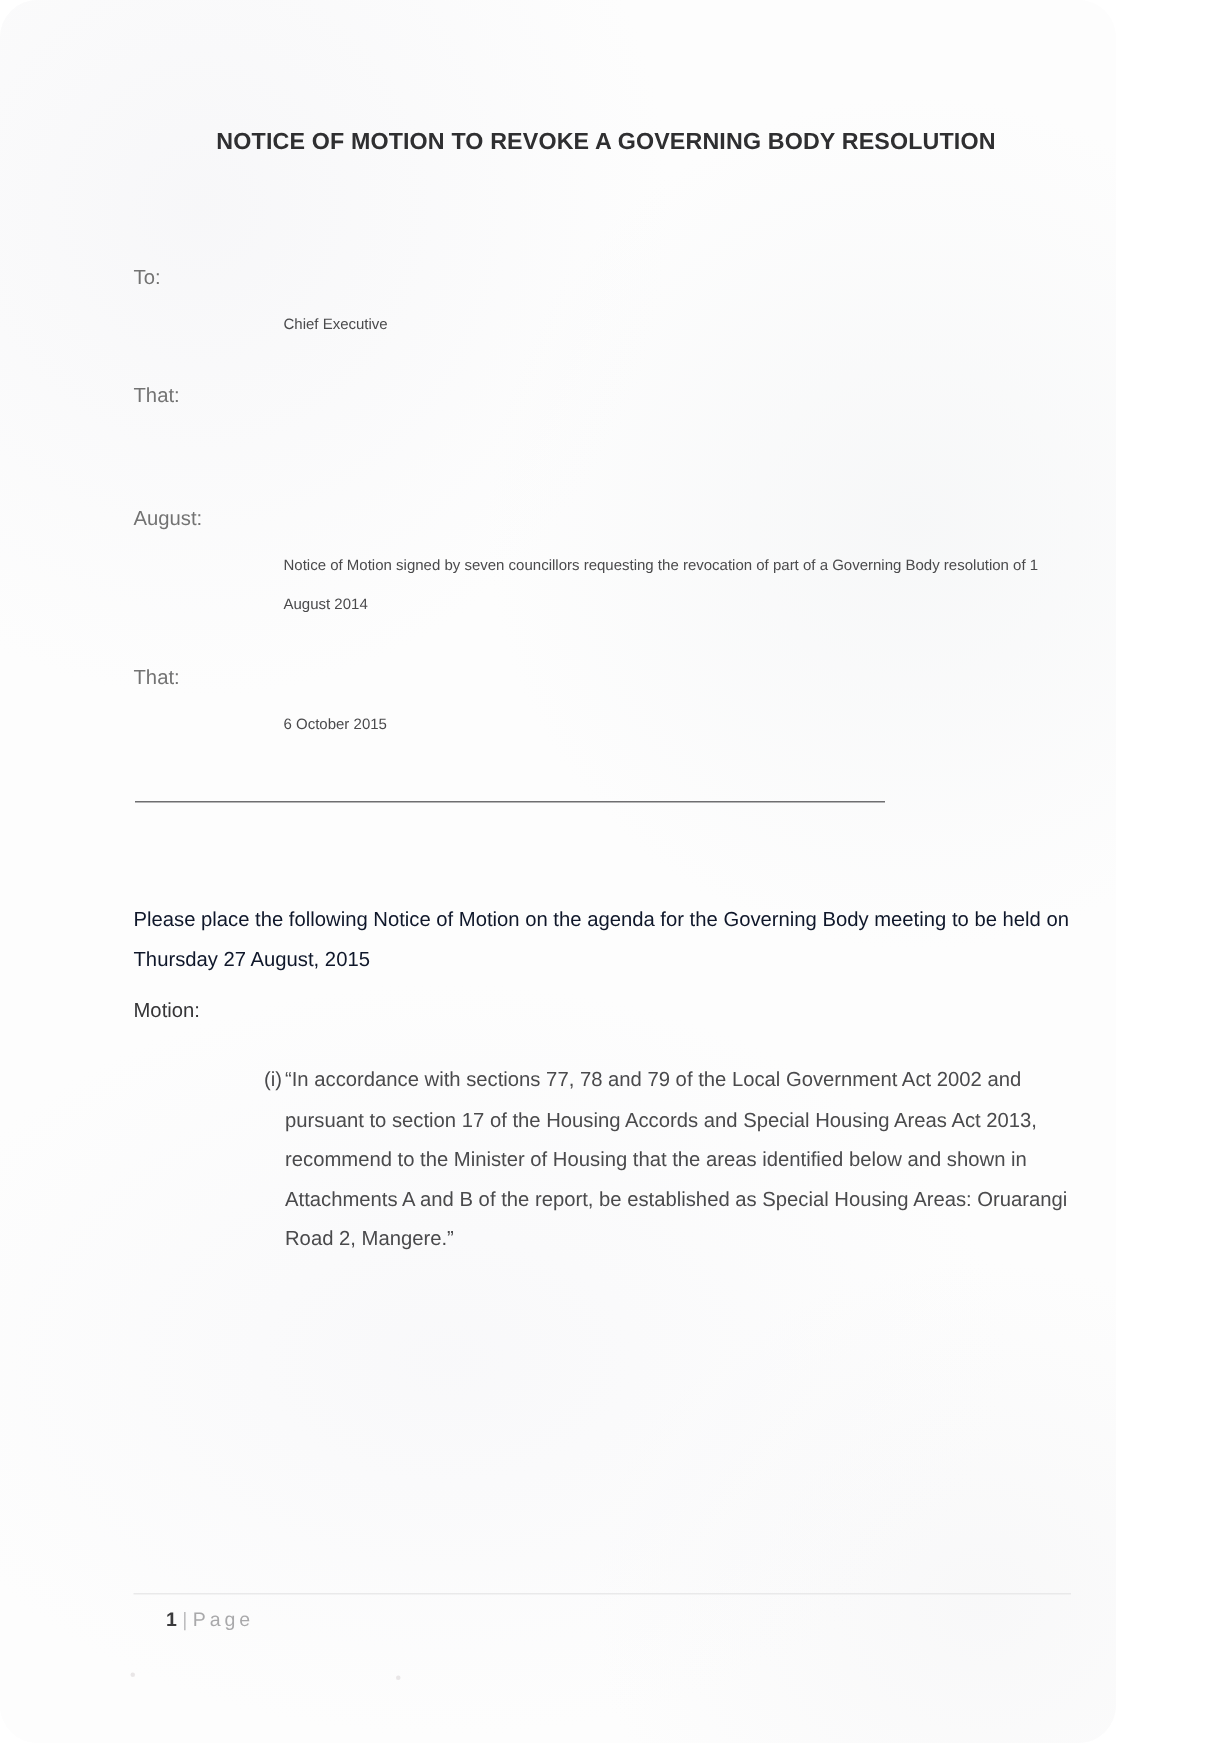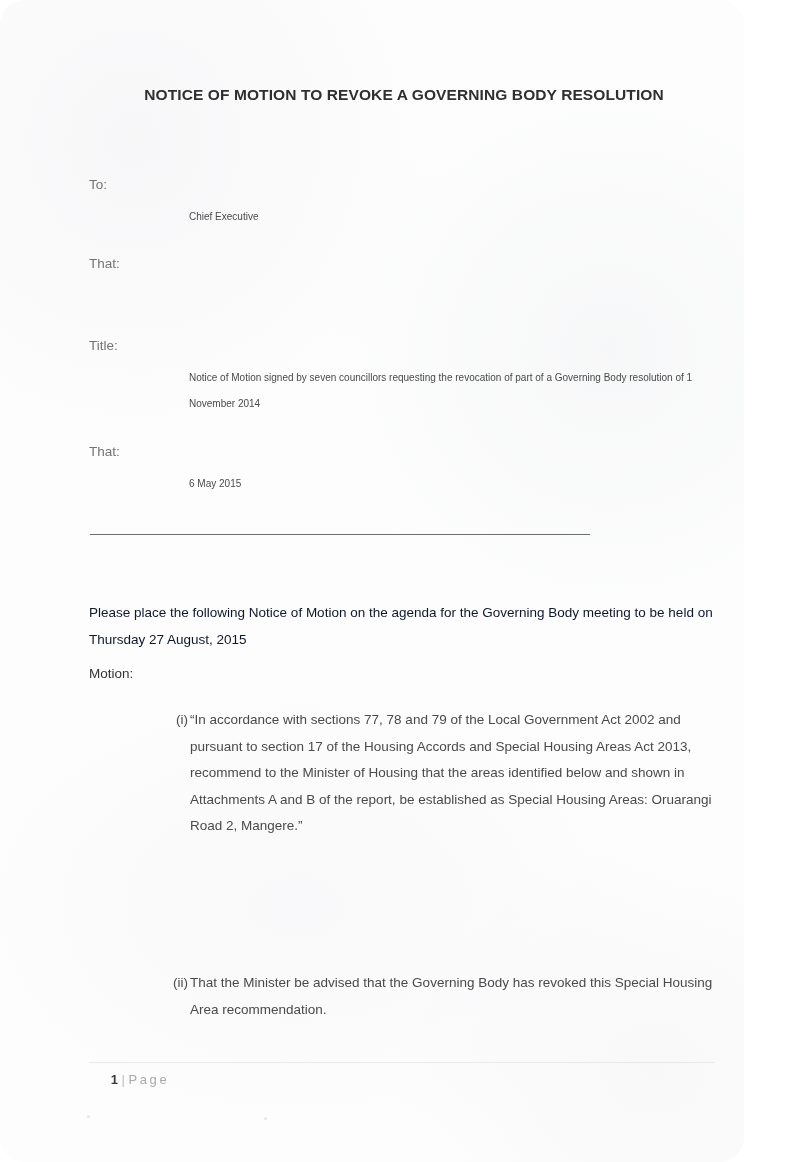--- a/index.html
+++ b/index.html
@@ -201,48 +201,42 @@
       <div class="label">To:</div>
       <div class="value">Chief Executive</div>
     </div>
 
     <div class="field" id="field-from">
       <div class="label">That:</div>
       <div class="value"></div>
     </div>
 
     <div class="field" id="field-title">
-      <div class="label">Title:</div>
-      <div class="value">Notice of Motion signed by seven councillors requesting the revocation of part of a Governing Body resolution of 1 November 2014</div>
+      <div class="label">August:</div>
+      <div class="value">Notice of Motion signed by seven councillors requesting the revocation of part of a Governing Body resolution of 1 August 2014</div>
     </div>
 
     <div class="field" id="field-date">
       <div class="label">That:</div>
-      <div class="value">6 May 2015</div>
+      <div class="value">6 October 2015</div>
     </div>
 
     <div class="divider"></div>
 
     <div class="body-para">Please place the following Notice of Motion on the agenda for the Governing Body meeting to be held on Thursday 27 August, 2015</div>
 
     <div class="motion-heading">Motion:</div>
 
     <div class="motion-item" id="motion-i">
       <div class="marker">(i)</div>
       <div class="item-body">
         <div class="para">“In accordance with sections 77, 78 and 79 of the Local Government Act 2002 and pursuant to section 17 of the Housing Accords and Special Housing Areas Act 2013, recommend to the Minister of Housing that the areas identified below and shown in Attachments A and B of the report, be established as Special Housing Areas: Oruarangi Road 2, Mangere.”</div>
       </div>
     </div>
 
-    <div class="motion-item" id="motion-ii">
-      <div class="marker">(ii)</div>
-      <div class="item-body">
-        <div class="para">That the Minister be advised that the Governing Body has revoked this Special Housing Area recommendation.</div>
-      </div>
-    </div>
 
     <div class="footer-rule"></div>
 
     <div class="footer">
       <span class="page-num">1</span><span class="sep"> | </span><span class="page-word">Page</span>
     </div>
 
   </div>
 </div>
 

